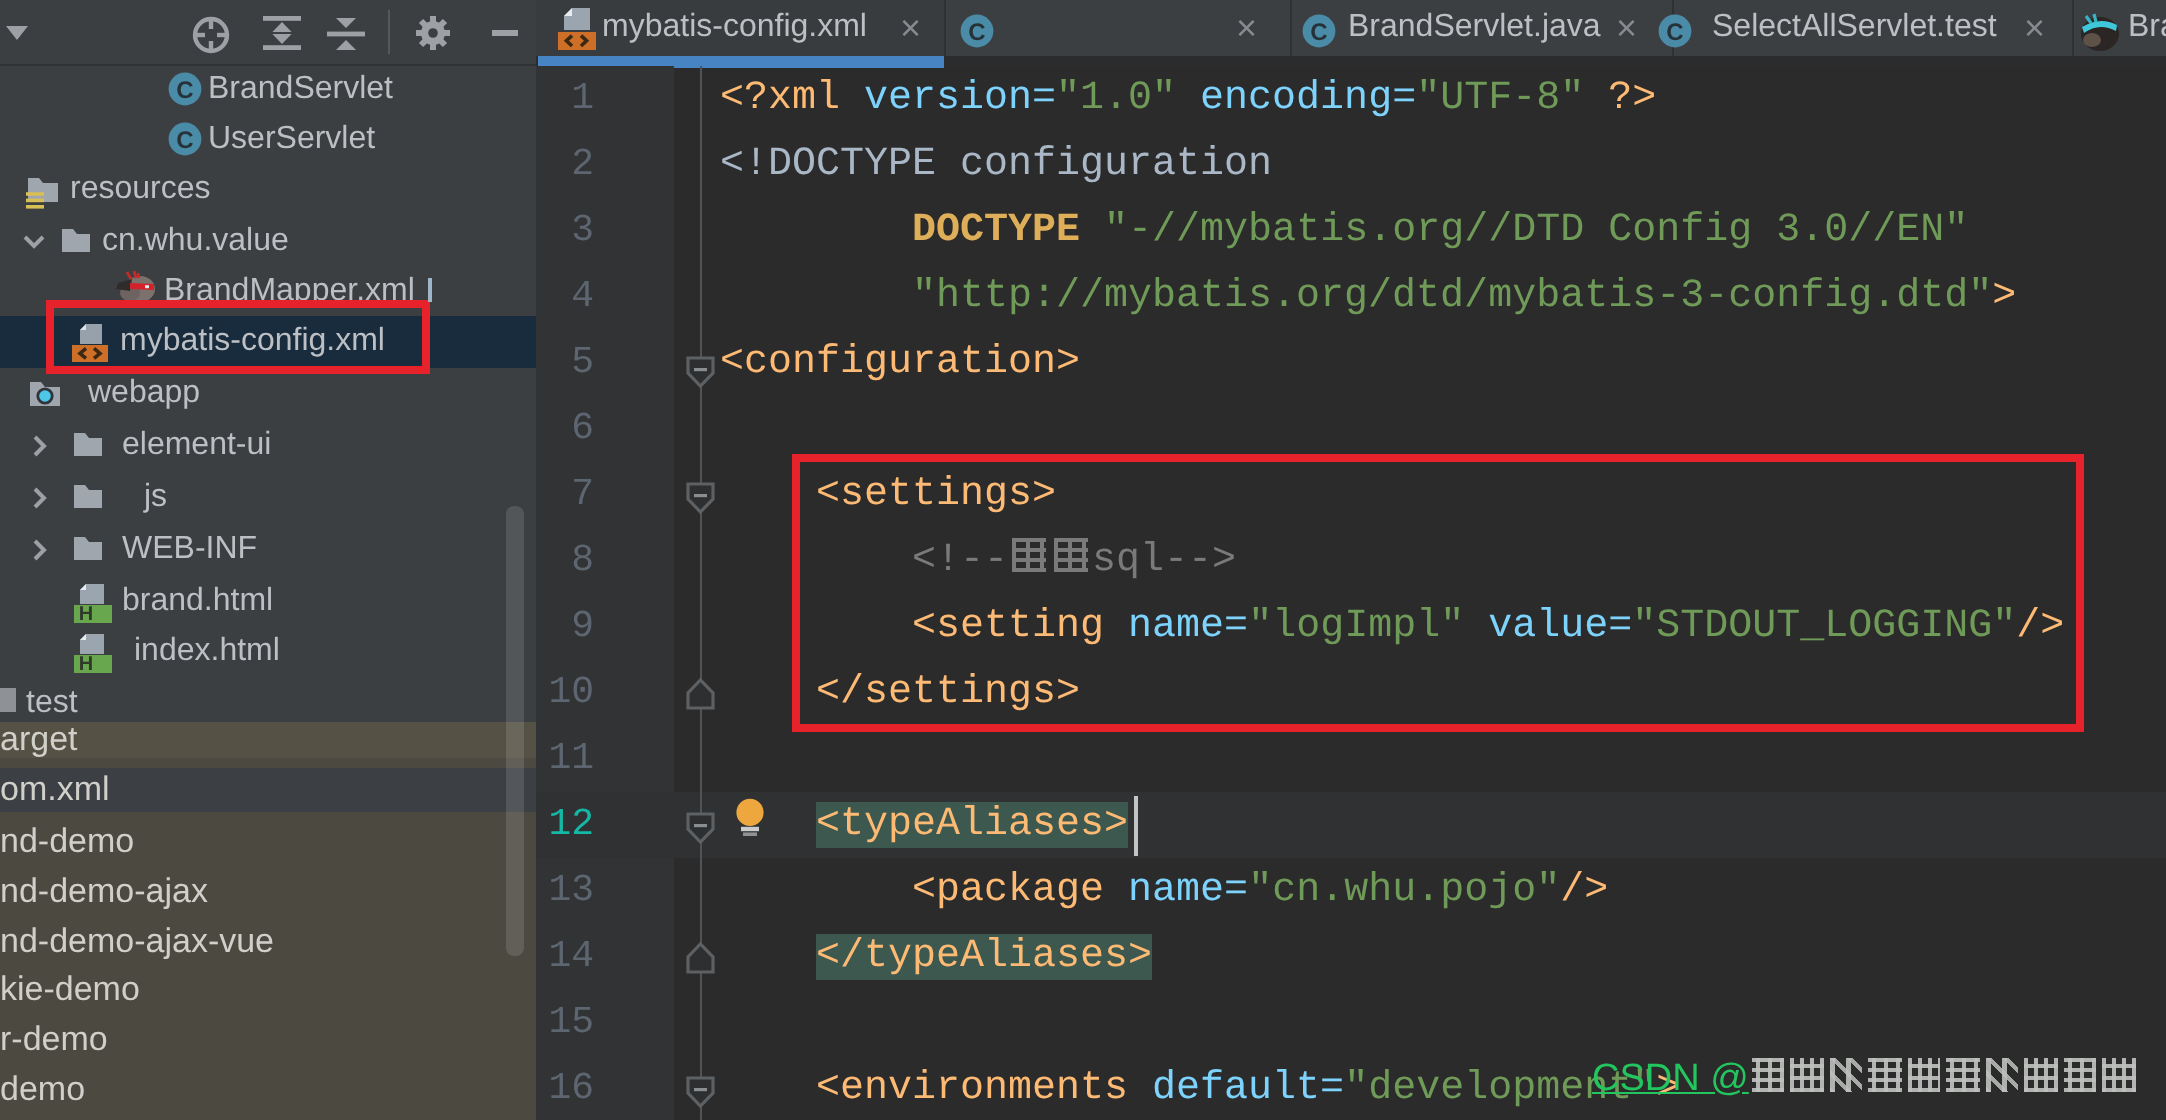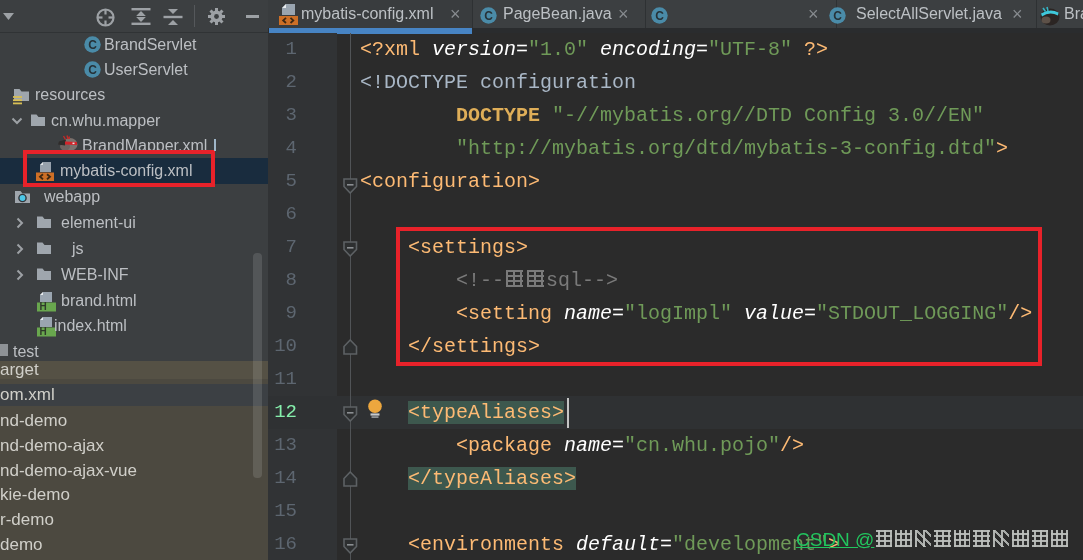--- a/index.html
+++ b/index.html
@@ -32,21 +32,21 @@
   .x{color:#878b8f;font-size:18px;}
   
   #gutterbg{position:absolute;left:268px;top:33px;width:69px;height:527px;background:#313335;}
   #foldline{position:absolute;left:350px;top:33px;width:1px;height:527px;background:#515457;}
   #caretline{position:absolute;left:268px;top:396px;width:815px;height:33px;background:#2f3133;}
   #nums{position:absolute;left:268px;top:33px;width:29px;text-align:right;
         font-family:"Liberation Mono",monospace;font-size:19px;line-height:33px;color:#5d6670;}
   #code{position:absolute;left:360px;top:33px;margin:0;
         font-family:"Liberation Mono",monospace;font-size:20px;line-height:33px;color:#a9b7c6;}
   #code .t{color:#fdba74;}
-  #code .a{color:#ffffff;font-style:italic;}
+  #code .a{color:#7dd3fc;}
   #code .s{color:#6f9a58;}
   #code .k{color:#dfae58;font-weight:bold;}
   #code .c{color:#7a7a7a;}
   #code .hl{background:#3d584e;}
   .cjk{display:inline-block;height:17px;margin:0 2px;vertical-align:-1px;}
   .cjkc{width:17px;background:
      repeating-linear-gradient(0deg,#7a7a7a 0 2px,transparent 2px 5px),
      repeating-linear-gradient(90deg,#7a7a7a 0 2px,transparent 2px 7px);}
   #caret{position:absolute;left:567px;top:398px;width:2px;height:30px;background:#c4c4c4;}
   
@@ -101,21 +101,21 @@
       </svg>
     <span class="lbl" style="left:35px">resources</span>
   </div>
   <div class="row" style="left:0;top:108px">
     <svg style="left:11px;top:9px" width="12" height="9">
         <path d="M1.5 1.5 L6 6 L10.5 1.5" stroke="#9da1a5" stroke-width="2" fill="none"></path>
       </svg>
     <svg style="left:30px" width="16" height="16">
         <path d="M1 2.5 h5.5 l2 2.5 h6.5 v9 h-14 z" fill="#9fa6ad"></path>
       </svg>
-    <span class="lbl" style="left:51px">cn.whu.mapper</span>
+    <span class="lbl" style="left:51px">cn.whu.value</span>
   </div>
   <div class="row" style="left:0;top:133px">
     <svg style="left:56px;top:2px" width="22" height="18">
         <path d="M3 17 Q8 16 10 11 L14 12 Q10 18 3 17 z" fill="#3a3633"></path>
         <ellipse cx="14" cy="9.5" rx="7.5" ry="6.5" fill="#7b716d"></ellipse>
         <ellipse cx="9" cy="11.5" rx="5" ry="4" fill="#6e6360"></ellipse>
         <polygon points="3,6.5 10,4.5 9,10.5 2,9.5" fill="#2f2c2b"></polygon>
         <path d="M9 6.5 L21 7 L21 10 L9 9.5 z" fill="#d3232a"></path>
         <path d="M7.5 1 L9.5 4.5 M11 0.5 L12 4 M13 1.5 L13.5 4" stroke="#c32a28" stroke-width="1.4" fill="none"></path>
         <rect x="16.5" y="7.6" width="2" height="1.5" fill="#e8e8e8"></rect>
@@ -174,21 +174,21 @@
       </svg>
     <span class="lbl" style="left:61px">brand.html</span>
   </div>
   <div class="row" style="left:0;top:313px">
     <svg style="left:37px" width="20" height="20">
         <path d="M6 0 L15 0 L15 10 L3 10 L3 3 Z" fill="#9aa5b0"></path>
         <polygon points="3,3 6,0 6,3" fill="#e8ecef"></polygon>
         <rect x="0" y="10.5" width="19" height="9" fill="#69a74e"></rect>
         <text x="6" y="18" font-size="10" font-weight="bold" fill="#2f3a2a" text-anchor="middle" font-family="Liberation Sans">H</text>
       </svg>
-    <span class="lbl" style="left:54px">index.html</span>
+    <span class="lbl" style="left:67px">index.html</span>
   </div>
   <div class="row" style="left:0;top:339px">
     <svg style="left:-4px" width="13" height="14">
         <rect x="0" y="1" width="12" height="12" fill="#8e9296"></rect>
       </svg>
     <span class="lbl" style="left:13px">test</span>
   </div>
   <div class="rowb" style="left:0;top:357px">arget</div>
   <div class="rowb" style="left:0;top:382px">om.xml</div>
   <div class="rowb" style="left:0;top:408px">nd-demo</div>
@@ -252,32 +252,32 @@
     <polygon points="3,4 7,0 7,4" fill="#e8ecef"></polygon>
     <rect x="0" y="12" width="19" height="9" fill="#cd6f26"></rect>
     <path d="M7 13.8 L4.2 16.4 L7 19 M11.5 13.8 L14.3 16.4 L11.5 19" stroke="#3d2813" stroke-width="1.8" fill="none"></path>
   </svg>
   <div class="tab" style="left:33px">mybatis-config.xml</div>
   <div class="tab x" style="left:182px">×</div>
   <svg class="abs" style="left:212px;top:7px" width="17" height="17">
     <circle cx="8.5" cy="8.5" r="8.2" fill="#4a8ba8"></circle>
     <text x="8.5" y="13" font-size="12" font-weight="bold" fill="#263238" text-anchor="middle" font-family="Liberation Sans">C</text>
   </svg>
-  <div class="tab" style="left:235px">PageBean.java</div>
   <div class="tab x" style="left:350px">×</div>
   <svg class="abs" style="left:383px;top:7px" width="17" height="17">
     <circle cx="8.5" cy="8.5" r="8.2" fill="#4a8ba8"></circle>
     <text x="8.5" y="13" font-size="12" font-weight="bold" fill="#263238" text-anchor="middle" font-family="Liberation Sans">C</text>
   </svg>
+  <div class="tab" style="left:406px">BrandServlet.java</div>
   <div class="tab x" style="left:540px">×</div>
   <svg class="abs" style="left:561px;top:7px" width="17" height="17">
     <circle cx="8.5" cy="8.5" r="8.2" fill="#4a8ba8"></circle>
     <text x="8.5" y="13" font-size="12" font-weight="bold" fill="#263238" text-anchor="middle" font-family="Liberation Sans">C</text>
   </svg>
-  <div class="tab" style="left:588px">SelectAllServlet.java</div>
+  <div class="tab" style="left:588px">SelectAllServlet.test</div>
   <div class="tab x" style="left:744px">×</div>
   <svg class="abs" style="left:771px;top:6px" width="22" height="20">
     <ellipse cx="11" cy="11" rx="9.5" ry="8.5" fill="#2b2523"></ellipse>
     <ellipse cx="7" cy="14" rx="4.5" ry="3.5" fill="#5d5148"></ellipse>
     <path d="M2 7.5 Q11 2 19.5 6.5 L19 9.5 Q10.5 5 3 10.5 z" fill="#3fc8da"></path>
     <path d="M4 2 L6.5 5.5 M8 1 L9 5" stroke="#36b3c4" stroke-width="1.6" fill="none"></path>
   </svg>
   <div class="tab" style="left:796px">Bra</div>
 </div>
 <div id="gutterbg"></div>
@@ -305,21 +305,21 @@
   <svg class="abs" style="left:343px;top:538px" width="15" height="16">
       <polygon points="1,1 13.5,1 13.5,8.5 7.2,15 1,8.5" stroke="#5d6164" stroke-width="1.6" fill="#2d2f30"></polygon>
       <line x1="4" y1="6.8" x2="10.5" y2="6.8" stroke="#8a8e91" stroke-width="1.6"></line>
     </svg>
   <svg class="abs" style="left:368px;top:399px" width="15" height="20">
     <circle cx="7" cy="7.2" r="6.8" fill="#eda73e"></circle>
     <rect x="2.5" y="14.4" width="9" height="2.2" fill="#c9cbcd"></rect>
     <rect x="3.5" y="17.2" width="7" height="1.8" fill="#8f9294"></rect>
   </svg>
 </div>
-<div id="nums">1<br>2<br>3<br>4<br>5<br>6<br>7<br>8<br>9<br>10<br>11<br><span style="color:#86efac">12</span><br>13<br>14<br>15<br>16</div>
+<div id="nums">1<br>2<br>3<br>4<br>5<br>6<br>7<br>8<br>9<br>10<br>11<br><span style="color:#14b8a6">12</span><br>13<br>14<br>15<br>16</div>
 <pre id="code"><span class="t">&lt;?xml </span><span class="a">version=</span><span class="s">"1.0"</span><span class="a"> encoding=</span><span class="s">"UTF-8"</span><span class="t"> ?&gt;</span>
 &lt;!DOCTYPE configuration
         <span class="k">DOCTYPE</span> <span class="s">"-//mybatis.org//DTD Config 3.0//EN"</span>
         <span class="s">"http://mybatis.org/dtd/mybatis-3-config.dtd"</span><span class="t">&gt;</span>
 <span class="t">&lt;configuration&gt;</span>
 
     <span class="t">&lt;settings&gt;</span>
         <span class="c">&lt;!--<span class="cjk cjkc"></span><span class="cjk cjkc"></span>sql--&gt;</span>
         <span class="t">&lt;setting </span><span class="a">name=</span><span class="s">"logImpl"</span><span class="a"> value=</span><span class="s">"STDOUT_LOGGING"</span><span class="t">/&gt;</span>
     <span class="t">&lt;/settings&gt;</span>

